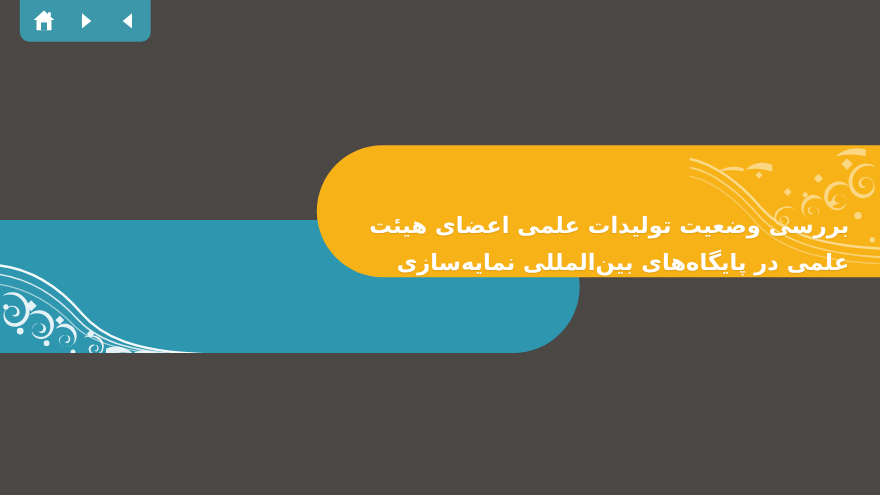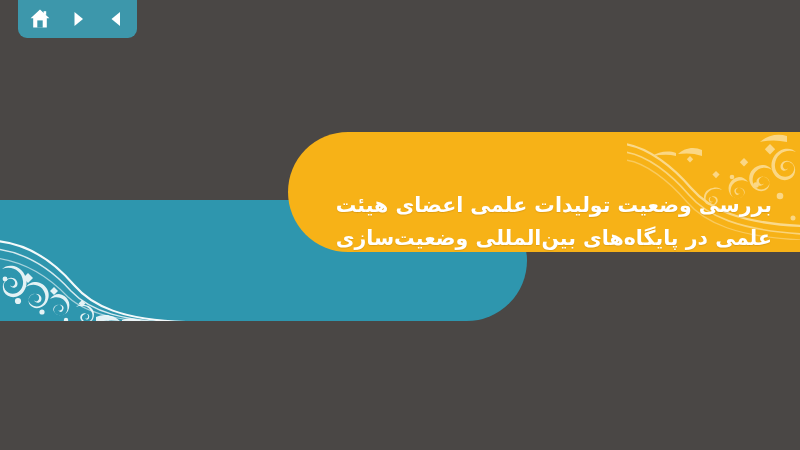--- a/index.html
+++ b/index.html
@@ -201,18 +201,18 @@
         <path d="M89 41 l3.6 3.6 -3.6 3.6 -3.6 -3.6 Z"></path>
         <path d="M63 26 l3.2 3.2 -3.2 3.2 -3.2 -3.2 Z"></path>
         <path d="M75 20 C67 16 57 18 51 24 C59 23 67 23 75 26 Z"></path>
         <path d="M49 23 C41 20 31 22 25 26 C33 25 41 24 49 26 Z"></path>
         <path d="M160 6 C150 3 139 6 133 12 C142 10 151 10 160 12 Z"></path>
       </g>
     </svg>
 
     <div id="title-block">
       <span class="title-line">بررسی وضعیت تولیدات علمی اعضای هیئت</span>
-      <span class="title-line">علمی در پایگاه‌های بین‌المللی وضعیت‌سازی</span>
+      <span class="title-line">علمی در پایگاه‌های بین‌المللی نمایه‌سازی</span>
     </div>
 
   </div>
 
 </div>
 
 </body></html>

